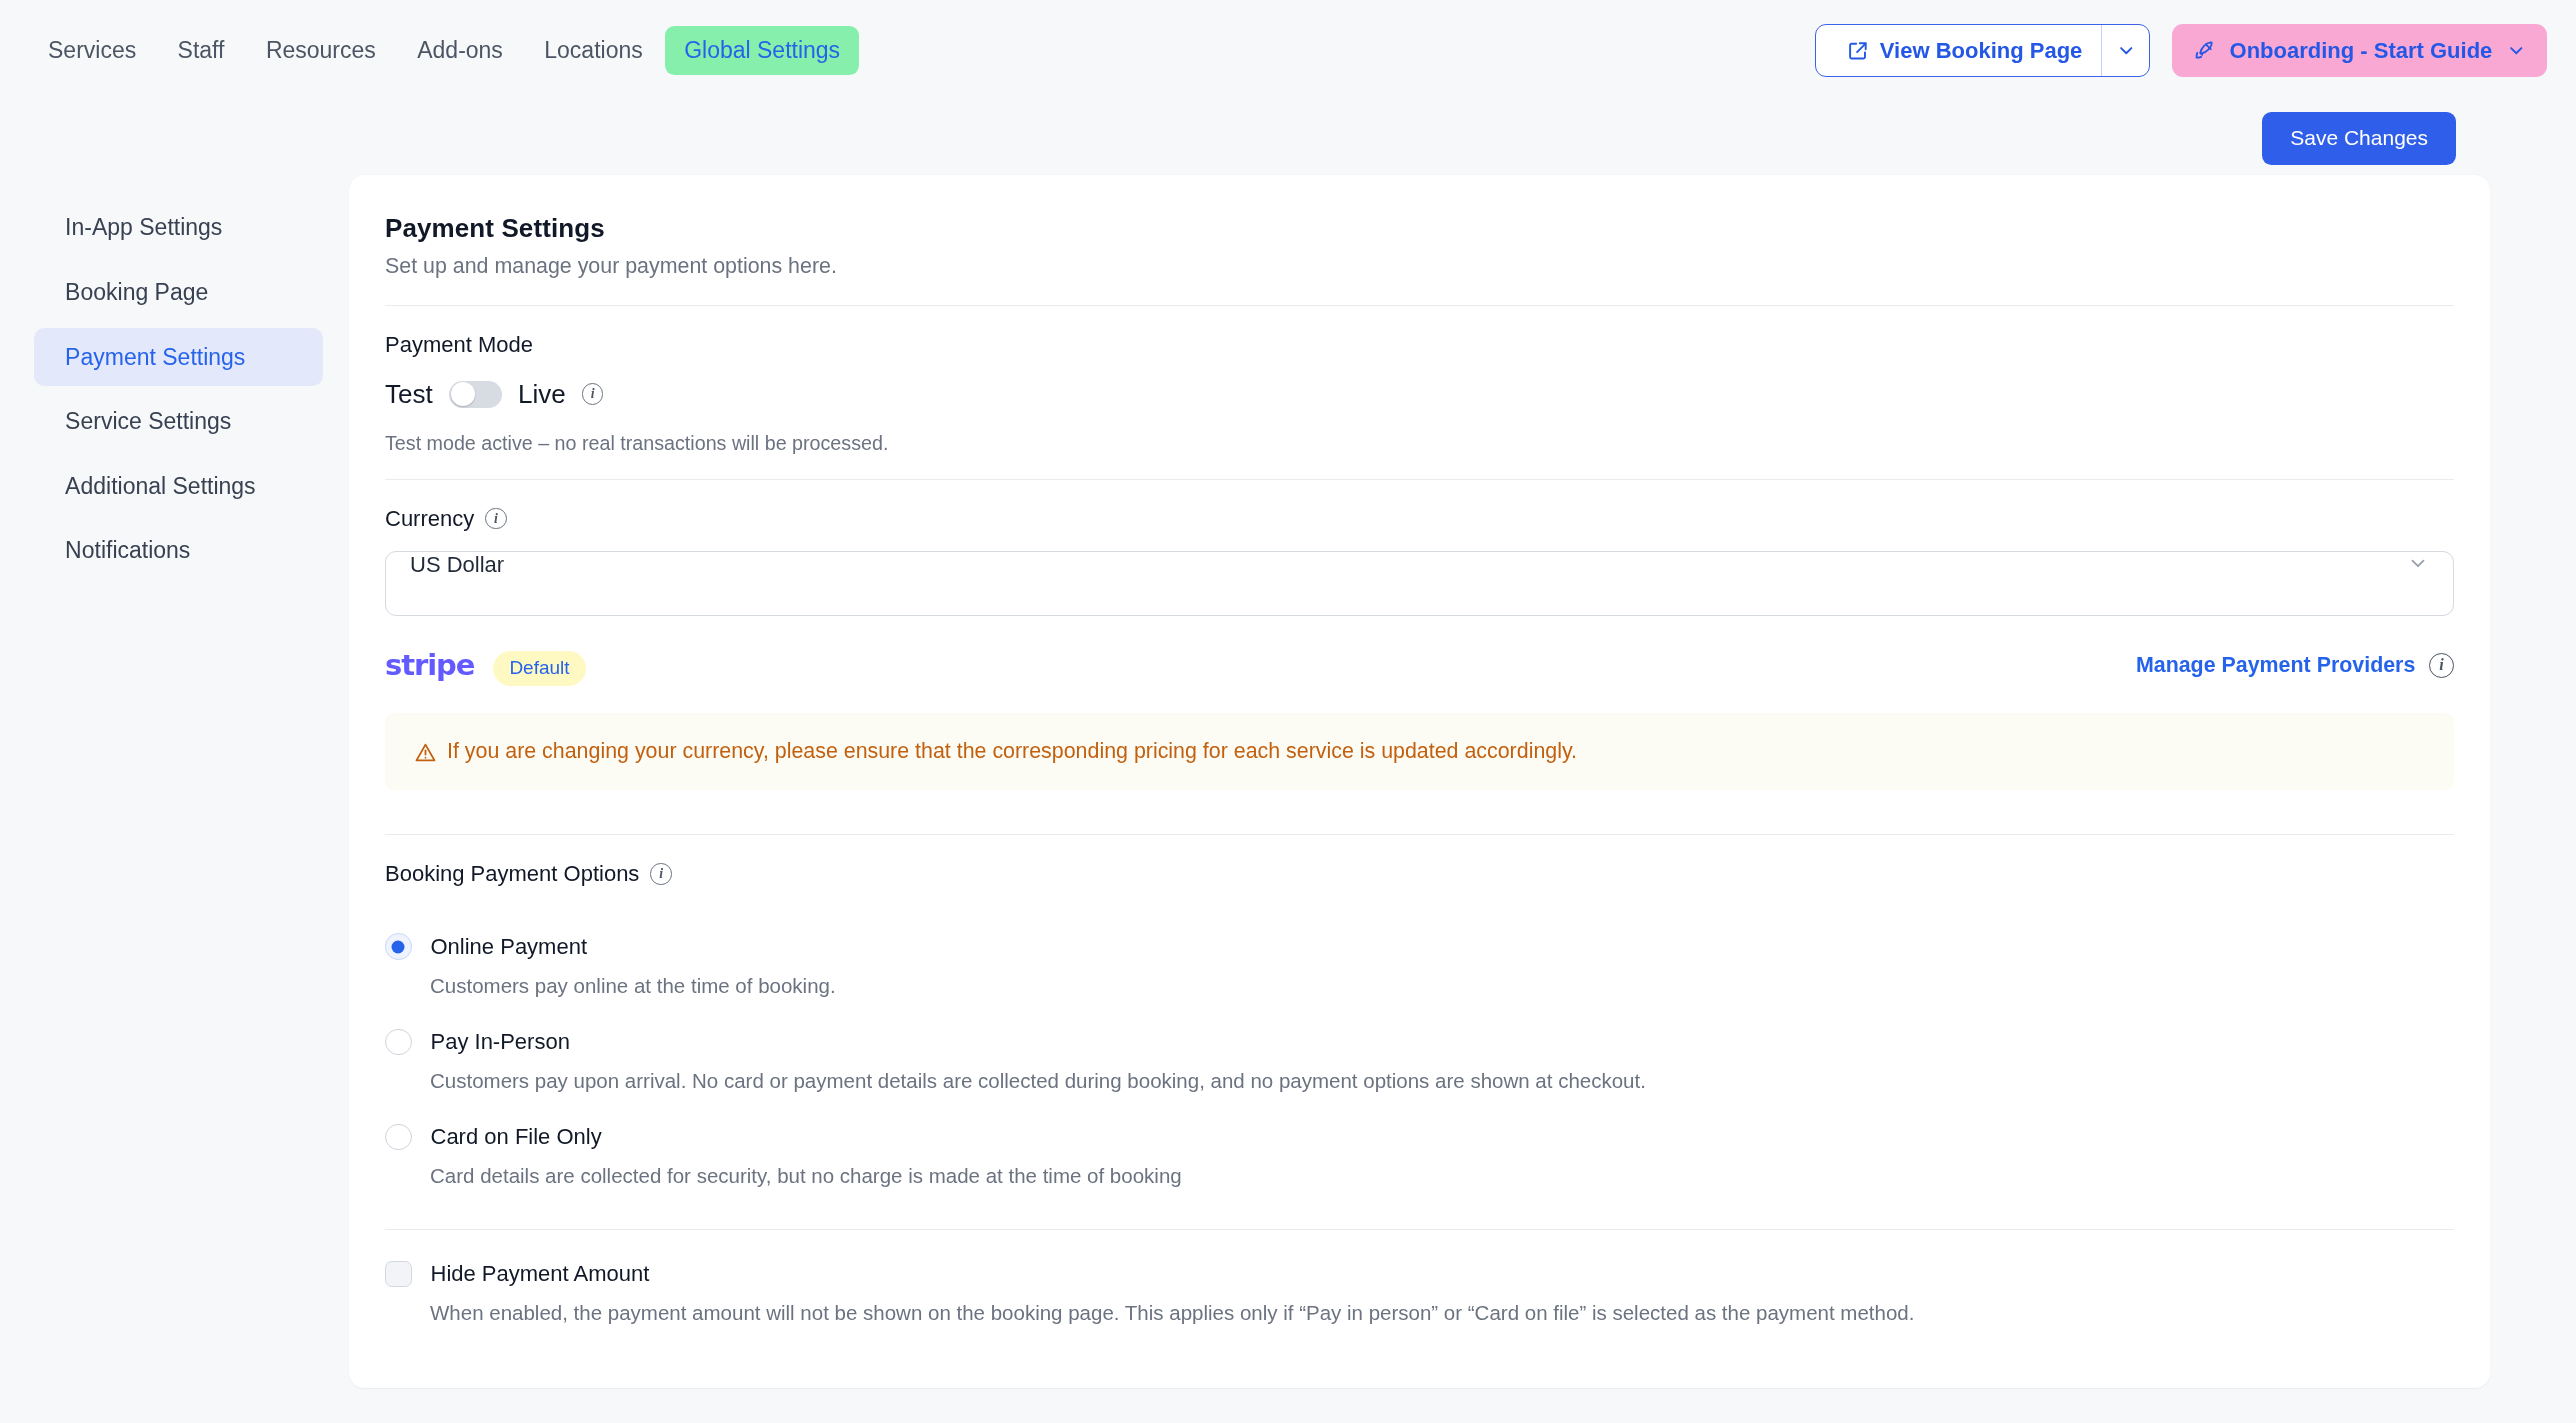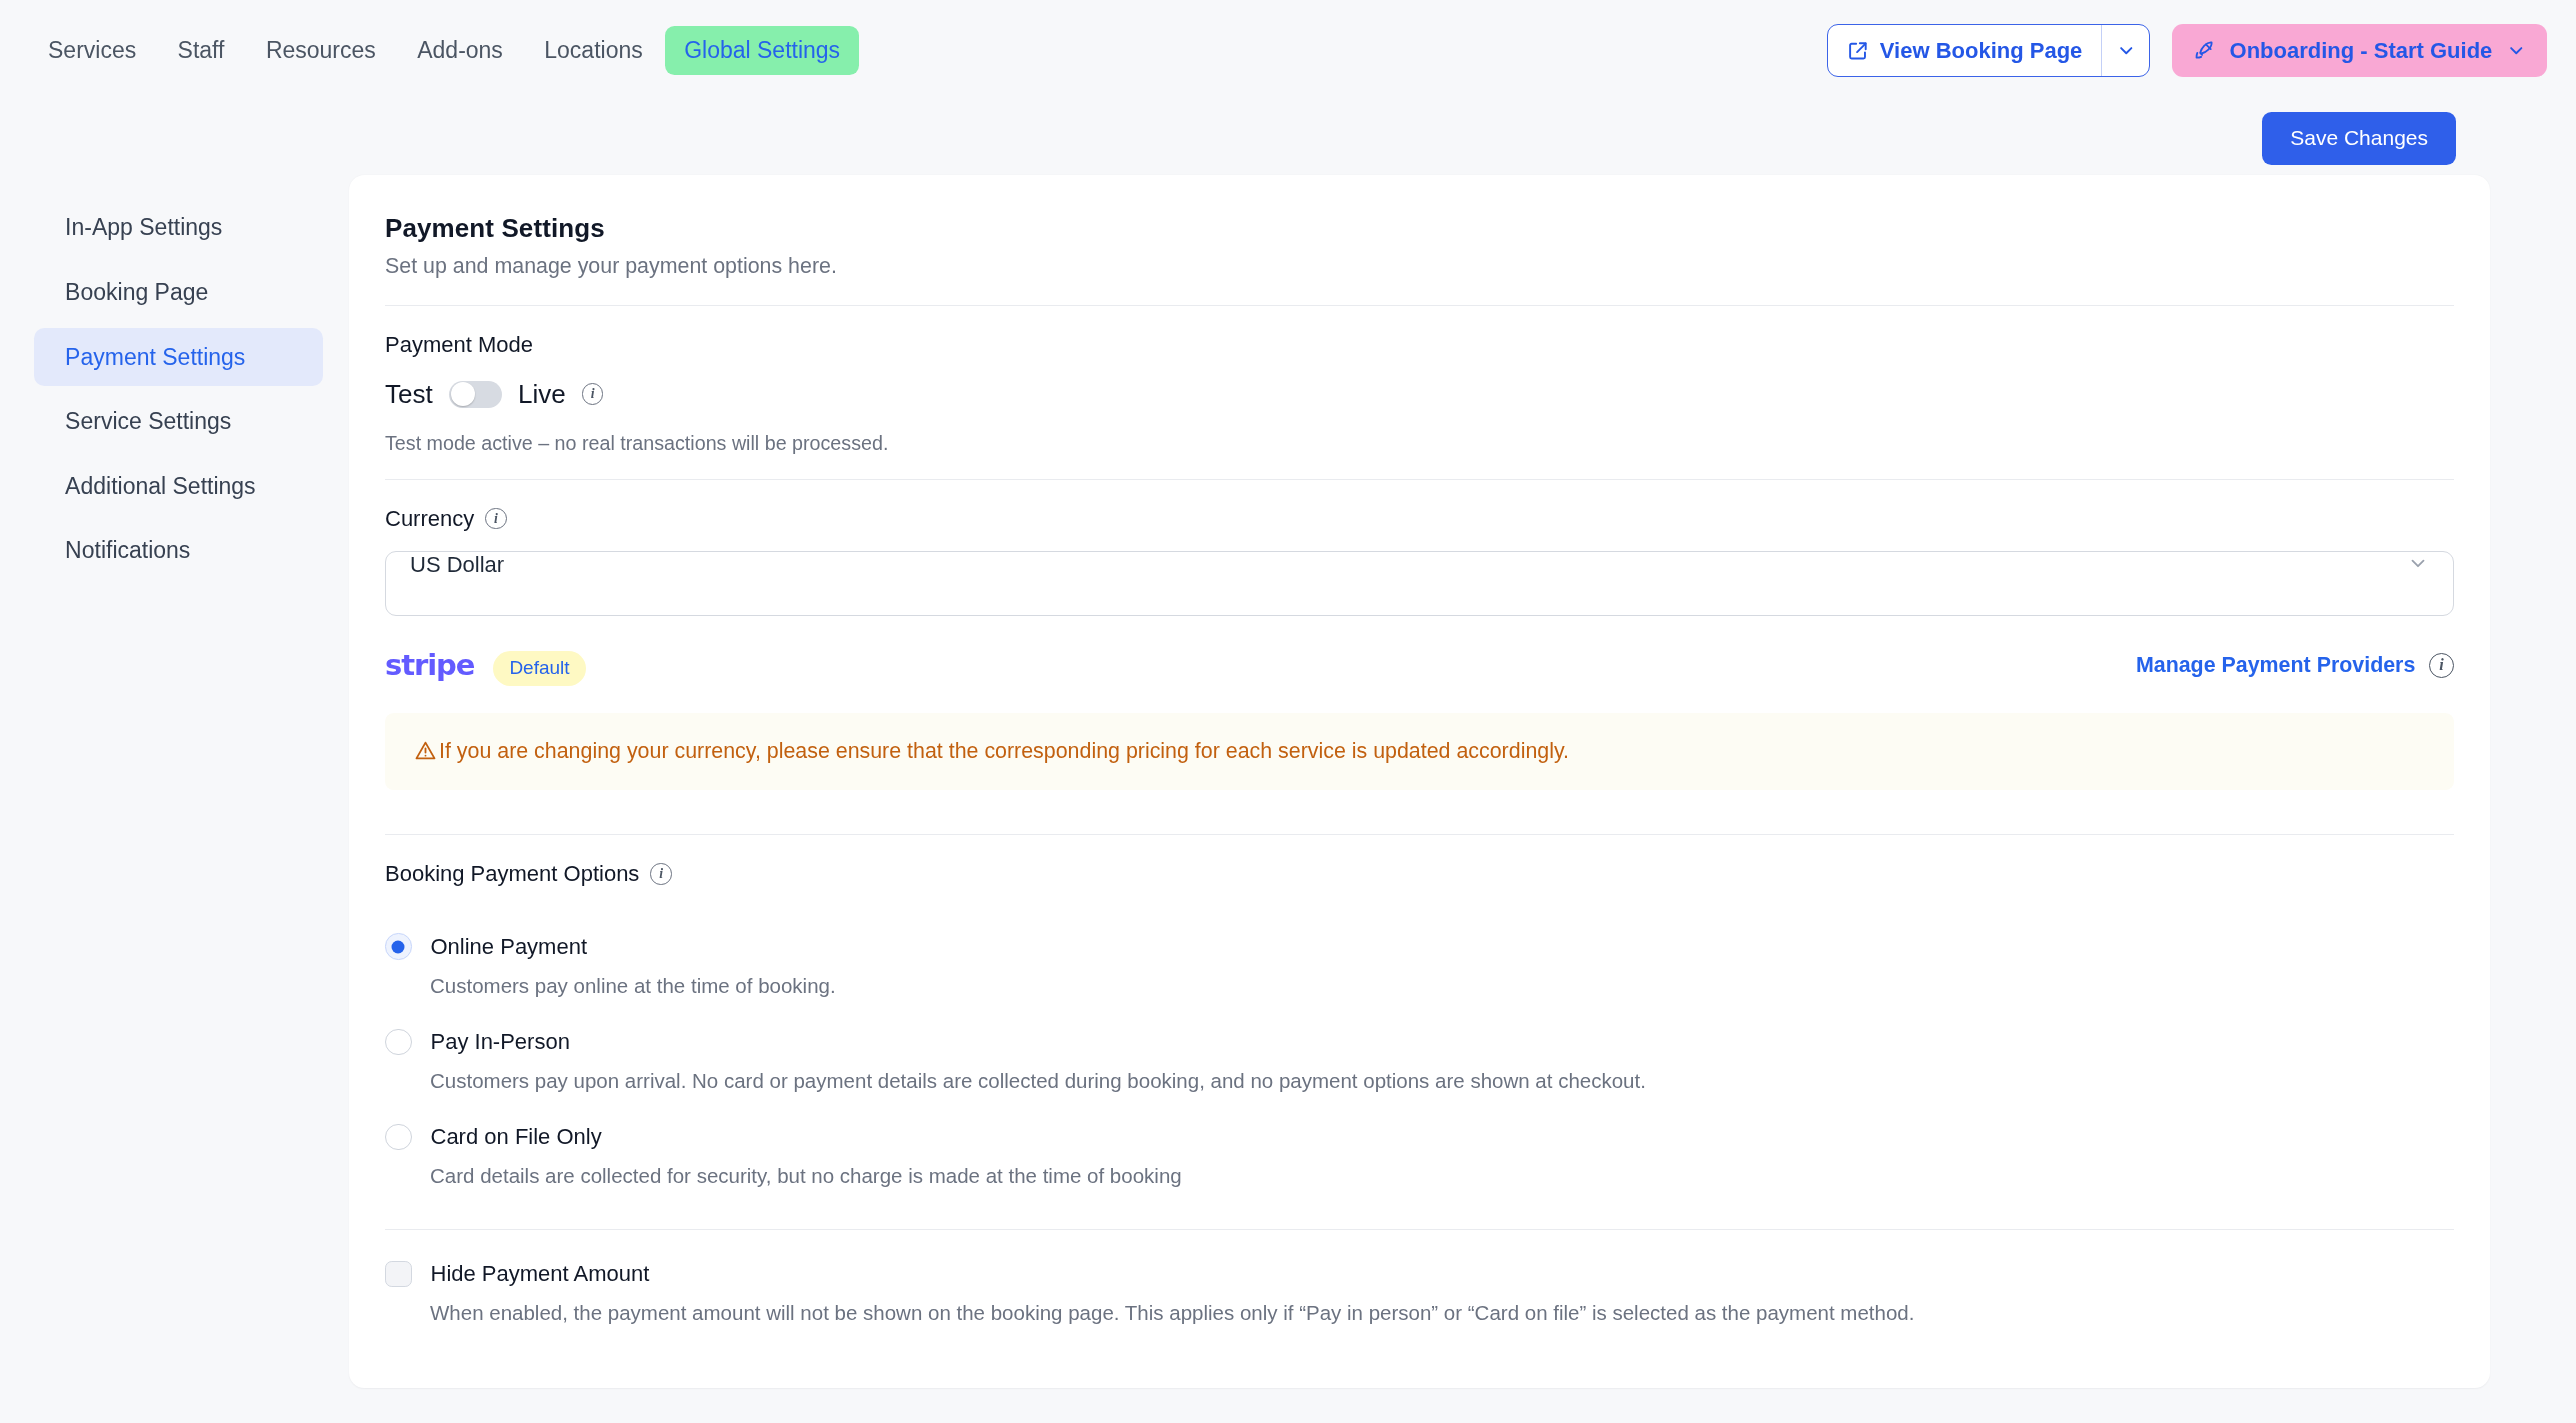--- a/index.html
+++ b/index.html
@@ -37,20 +37,21 @@
     gap: 22px;
   }
   .split-btn {
     display: flex;
     align-items: stretch;
     border: 1.4px solid #3b63e8;
     border-radius: 11px;
     overflow: hidden;
     background: #fff;
     height: 53px;
+    padding-left: 12px;
   }
   .split-btn .main {
     display: flex; align-items: center; gap: 11px;
     padding: 0 19px;
     color: #2457e6; font-size: 22px; font-weight: 600;
     cursor: pointer;
   }
   .split-btn .caret {
     display: flex; align-items: center; justify-content: center;
     width: 48px;
@@ -181,21 +182,21 @@
     margin-left: auto;
     display: flex; align-items: center; gap: 13.7px;
     color: #2563eb; font-size: 21.4px; font-weight: 600;
     cursor: pointer;
   }
 
   .warn {
     margin-top: 27px;
     background: #fdfcf4;
     border-radius: 8.6px;
-    display: flex; align-items: flex-start; gap: 2px;
+    display: flex; align-items: flex-end; gap: 10px;
     padding: 26px 29px;
     color: #c2600f;
     font-size: 21.4px;
   }
 
   .radio-group { padding-top: 15.4px; }
   .radio-item { margin-top: 31px; }
   .radio-head { display: flex; align-items: center; gap: 19px; }
   .radio {
     width: 26.5px; height: 26.5px; border-radius: 50%;

